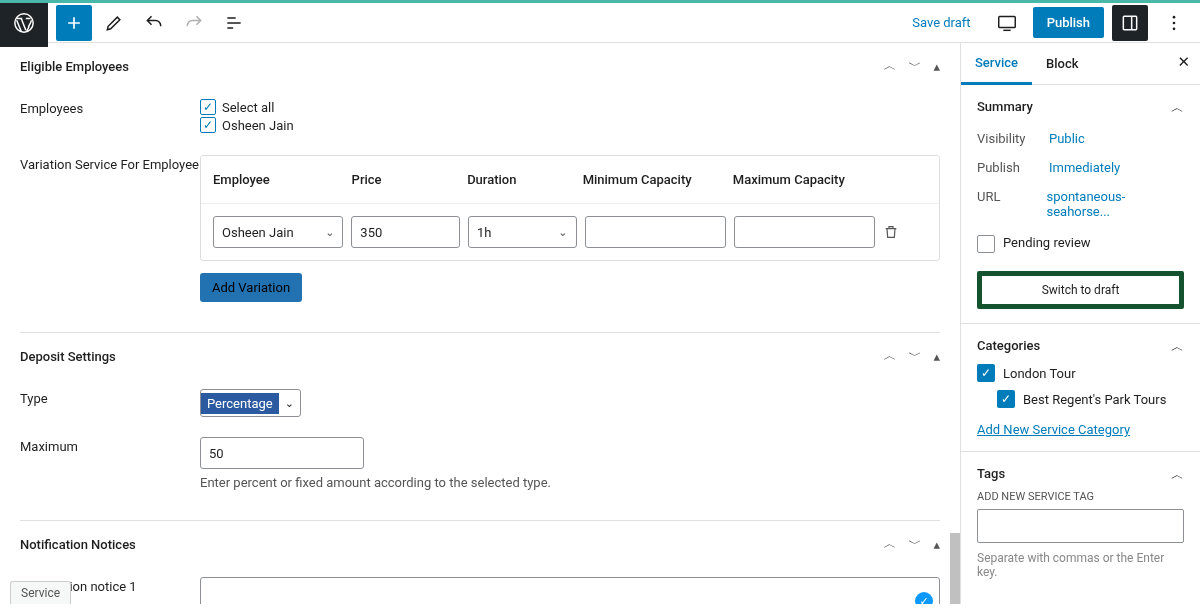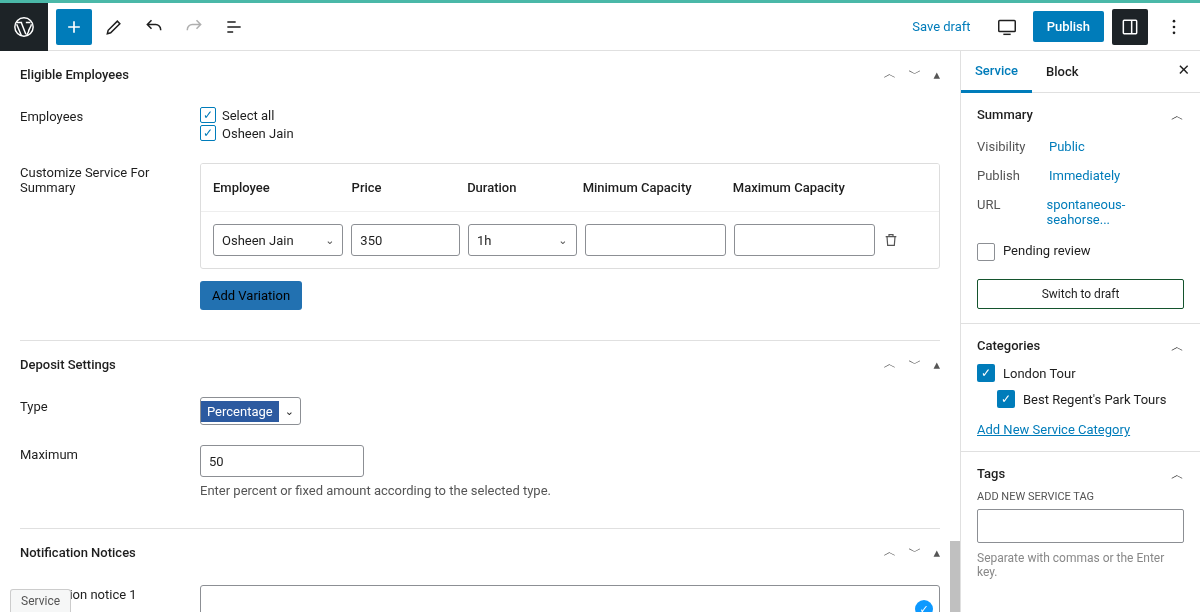--- a/index.html
+++ b/index.html
@@ -1,17 +1,17 @@
 <!DOCTYPE html>
 <html><head>
 <meta charset="utf-8">
 <style>
   * { box-sizing: border-box; margin: 0; padding: 0; font-family: -apple-system, BlinkMacSystemFont, "Segoe UI", Roboto, sans-serif; }
   body { background:#fff; width:1200px; height:612px; overflow:hidden; font-size:13px; color:#1e1e1e; border-top:3px solid #4ab8a8; }
-  .topbar { height:48px; border-bottom:1px solid #e0e0e0; display:flex; align-items:center; padding:0 8px 0 0; }
+  .topbar { height:40px; border-bottom:1px solid #e0e0e0; display:flex; align-items:center; padding:0 8px 0 0; }
   .wp-logo { width:48px; height:48px; background:#1d2327; display:flex; align-items:center; justify-content:center; color:#fff; }
   .tb-left { display:flex; align-items:center; gap:4px; padding-left:8px; }
   .tb-btn { width:36px; height:36px; display:flex; align-items:center; justify-content:center; border-radius:2px; }
   .tb-plus { background:#007cba; color:#fff; }
   .tb-spacer { flex:1; }
   .tb-right { display:flex; align-items:center; gap:8px; }
   .save-draft { color:#007cba; padding:6px 10px; }
   .publish-btn { background:#007cba; color:#fff; padding:8px 14px; border-radius:2px; font-weight:500; }
   .settings-btn { width:36px; height:36px; background:#1d2327; color:#fff; display:flex; align-items:center; justify-content:center; border-radius:2px; }
   .more-btn { width:36px; height:36px; display:flex; align-items:center; justify-content:center; }
@@ -51,21 +51,21 @@
   .sb-tab.active { border-bottom:3px solid #007cba; color:#007cba; }
   .sb-close { position:absolute; right:10px; top:10px; font-size:15px; }
   .sb-panel { border-bottom:1px solid #e0e0e0; padding:14px 16px; }
   .sb-panel-head { display:flex; justify-content:space-between; font-weight:500; }
   .sb-row { display:flex; margin-top:14px; font-size:13px; }
   .sb-row .k { width:72px; color:#555; }
   .sb-row .v { color:#007cba; }
   .sb-chk { display:flex; align-items:flex-start; gap:8px; margin-top:16px; }
   .sb-chk .box { width:18px; height:18px; border:1px solid #8c8f94; border-radius:2px; }
   .sb-actions { display:flex; gap:10px; margin-top:18px; }
-  .sb-actions .b { flex:1; padding:7px 4px; border:1px solid #14532d; border-radius:2px; text-align:center; font-size:12px; }
+  .sb-actions .b { flex:1; padding:7px 4px; border:5px solid #14532d; border-radius:2px; text-align:center; font-size:12px; }
   .sb-actions .danger { border-color:#cc1818; color:#cc1818; }
   .cat-item { display:flex; align-items:center; gap:8px; margin-top:8px; }
   .cat-item .cb { width:18px; height:18px; background:#007cba; color:#fff; display:flex; align-items:center; justify-content:center; border-radius:2px; font-size:12px; }
   .cat-indent { margin-left:20px; }
   .add-cat { color:#007cba; text-decoration:underline; margin-top:14px; display:inline-block;text-align:center; }
   .tag-lbl { text-transform:uppercase; font-size:11px; color:#555; margin-top:6px; }
   .tag-inp { width:100%; height:34px; border:1px solid #8c8f94; border-radius:2px; margin-top:6px; }
   .tag-hint { font-size:12px; color:#888; margin-top:8px; }
 
   .scroll-indicator { position:absolute; right:0; width:10px; background:#c0c0c0; }
@@ -156,21 +156,21 @@
             <span>Select all</span>
           </div>
           <div class="chk-line">
             <div class="chk-box checked"></div>
             <span>Osheen Jain</span>
           </div>
         </div>
       </div>
 
       <div class="field-row" style="align-items:flex-start;">
-        <div class="field-label">Customize Service For Summary</div>
+        <div class="field-label">Variation Service For Employee</div>
         <div class="field-body">
           <div class="emp-table">
             <div class="emp-thead">
               <div>Employee</div>
               <div>Price</div>
               <div>Duration</div>
               <div>Minimum Capacity</div>
               <div>Maximum Capacity</div>
               <div></div>
             </div>

